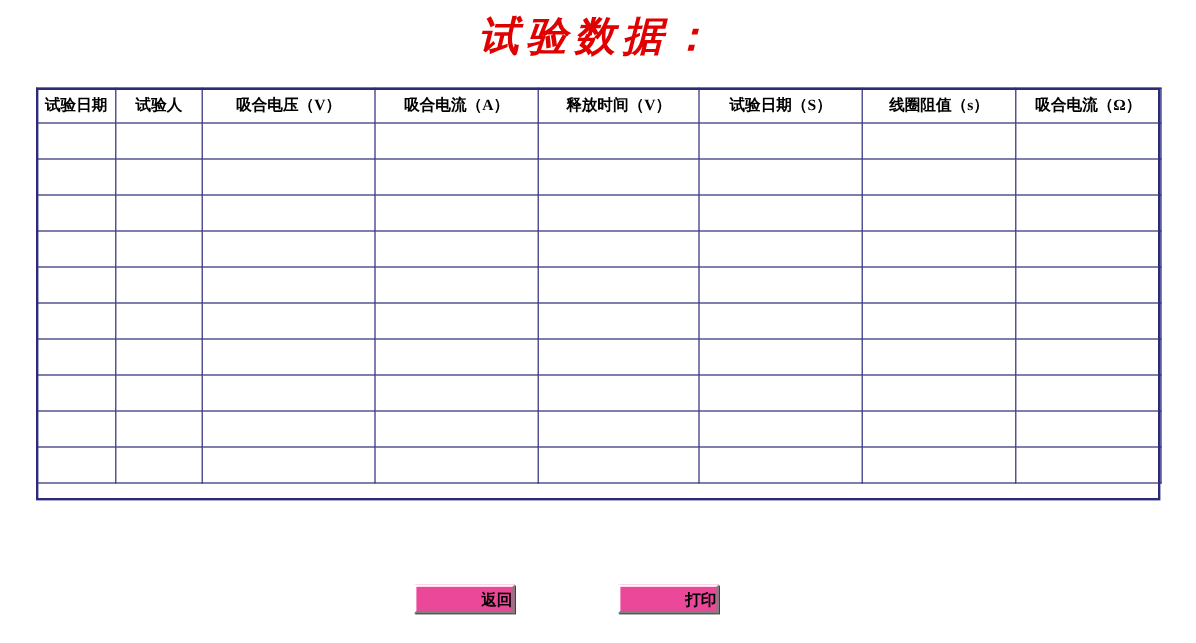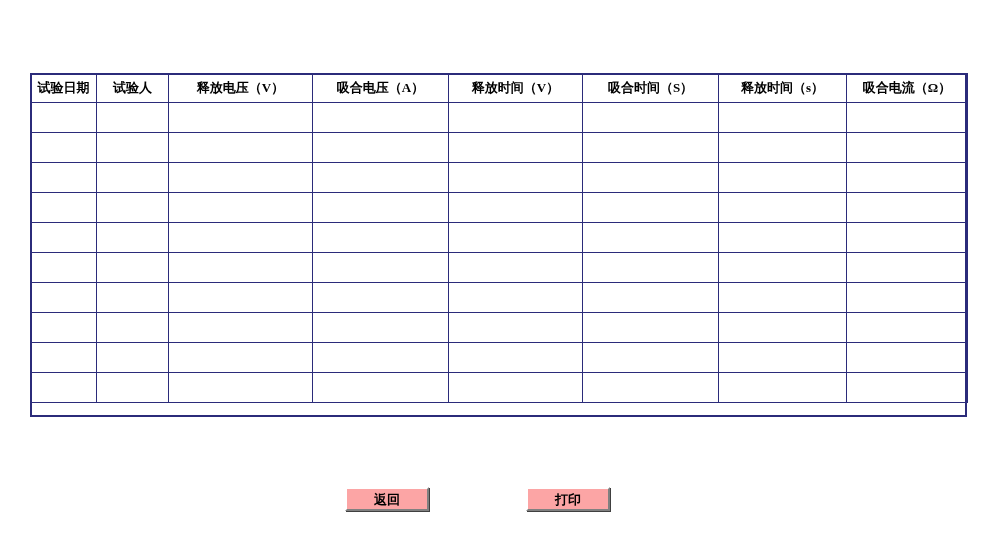--- a/index.html
+++ b/index.html
@@ -78,66 +78,67 @@
     position: absolute;
     left: 0;
     top: 487px;
     width: 997px;
     height: 26px;
   }
   .btn {
     position: absolute;
     width: 84px;
     height: 24px;
-    background: #fca5a5;
+    background: #ec4899;
     border-top: 2px solid #ffffff;
     border-left: 2px solid #ffffff;
     border-right: 2px solid #808080;
     border-bottom: 2px solid #808080;
     box-shadow: 1px 1px 0 0 #404040;
     font-family: "Liberation Serif", serif;
     font-size: 13px;
     font-weight: bold;
     color: #000000;
-    text-align: center;
+    text-align: right;
     line-height: 22px;
     cursor: default;
     box-sizing: border-box;
     padding: 0;
   }
   .btn-back { left: 345px; }
-  .btn-print { left: 526px; }
+  .btn-print { left: 515px; }
 </style>
 </head>
 <body>
 
 <div class="page">
 
+  <div class="page-title">试验数据：</div>
 
   <div class="table-wrap">
     <table class="data-table">
       <colgroup>
         <col style="width:66px">
         <col style="width:72px">
         <col style="width:144px">
         <col style="width:136px">
         <col style="width:134px">
         <col style="width:136px">
         <col style="width:128px">
         <col style="width:121px">
       </colgroup>
       <thead>
         <tr>
           <th>试验日期</th>
           <th>试验人</th>
-          <th>释放电压（V）</th>
-          <th>吸合电压（A）</th>
+          <th>吸合电压（V）</th>
+          <th>吸合电流（A）</th>
           <th>释放时间（V）</th>
-          <th>吸合时间（S）</th>
-          <th>释放时间（s）</th>
+          <th>试验日期（S）</th>
+          <th>线圈阻值（s）</th>
           <th>吸合电流（Ω）</th>
         </tr>
       </thead>
       <tbody>
         <tr>
           <td></td>
           <td></td>
           <td></td>
           <td></td>
           <td></td>

